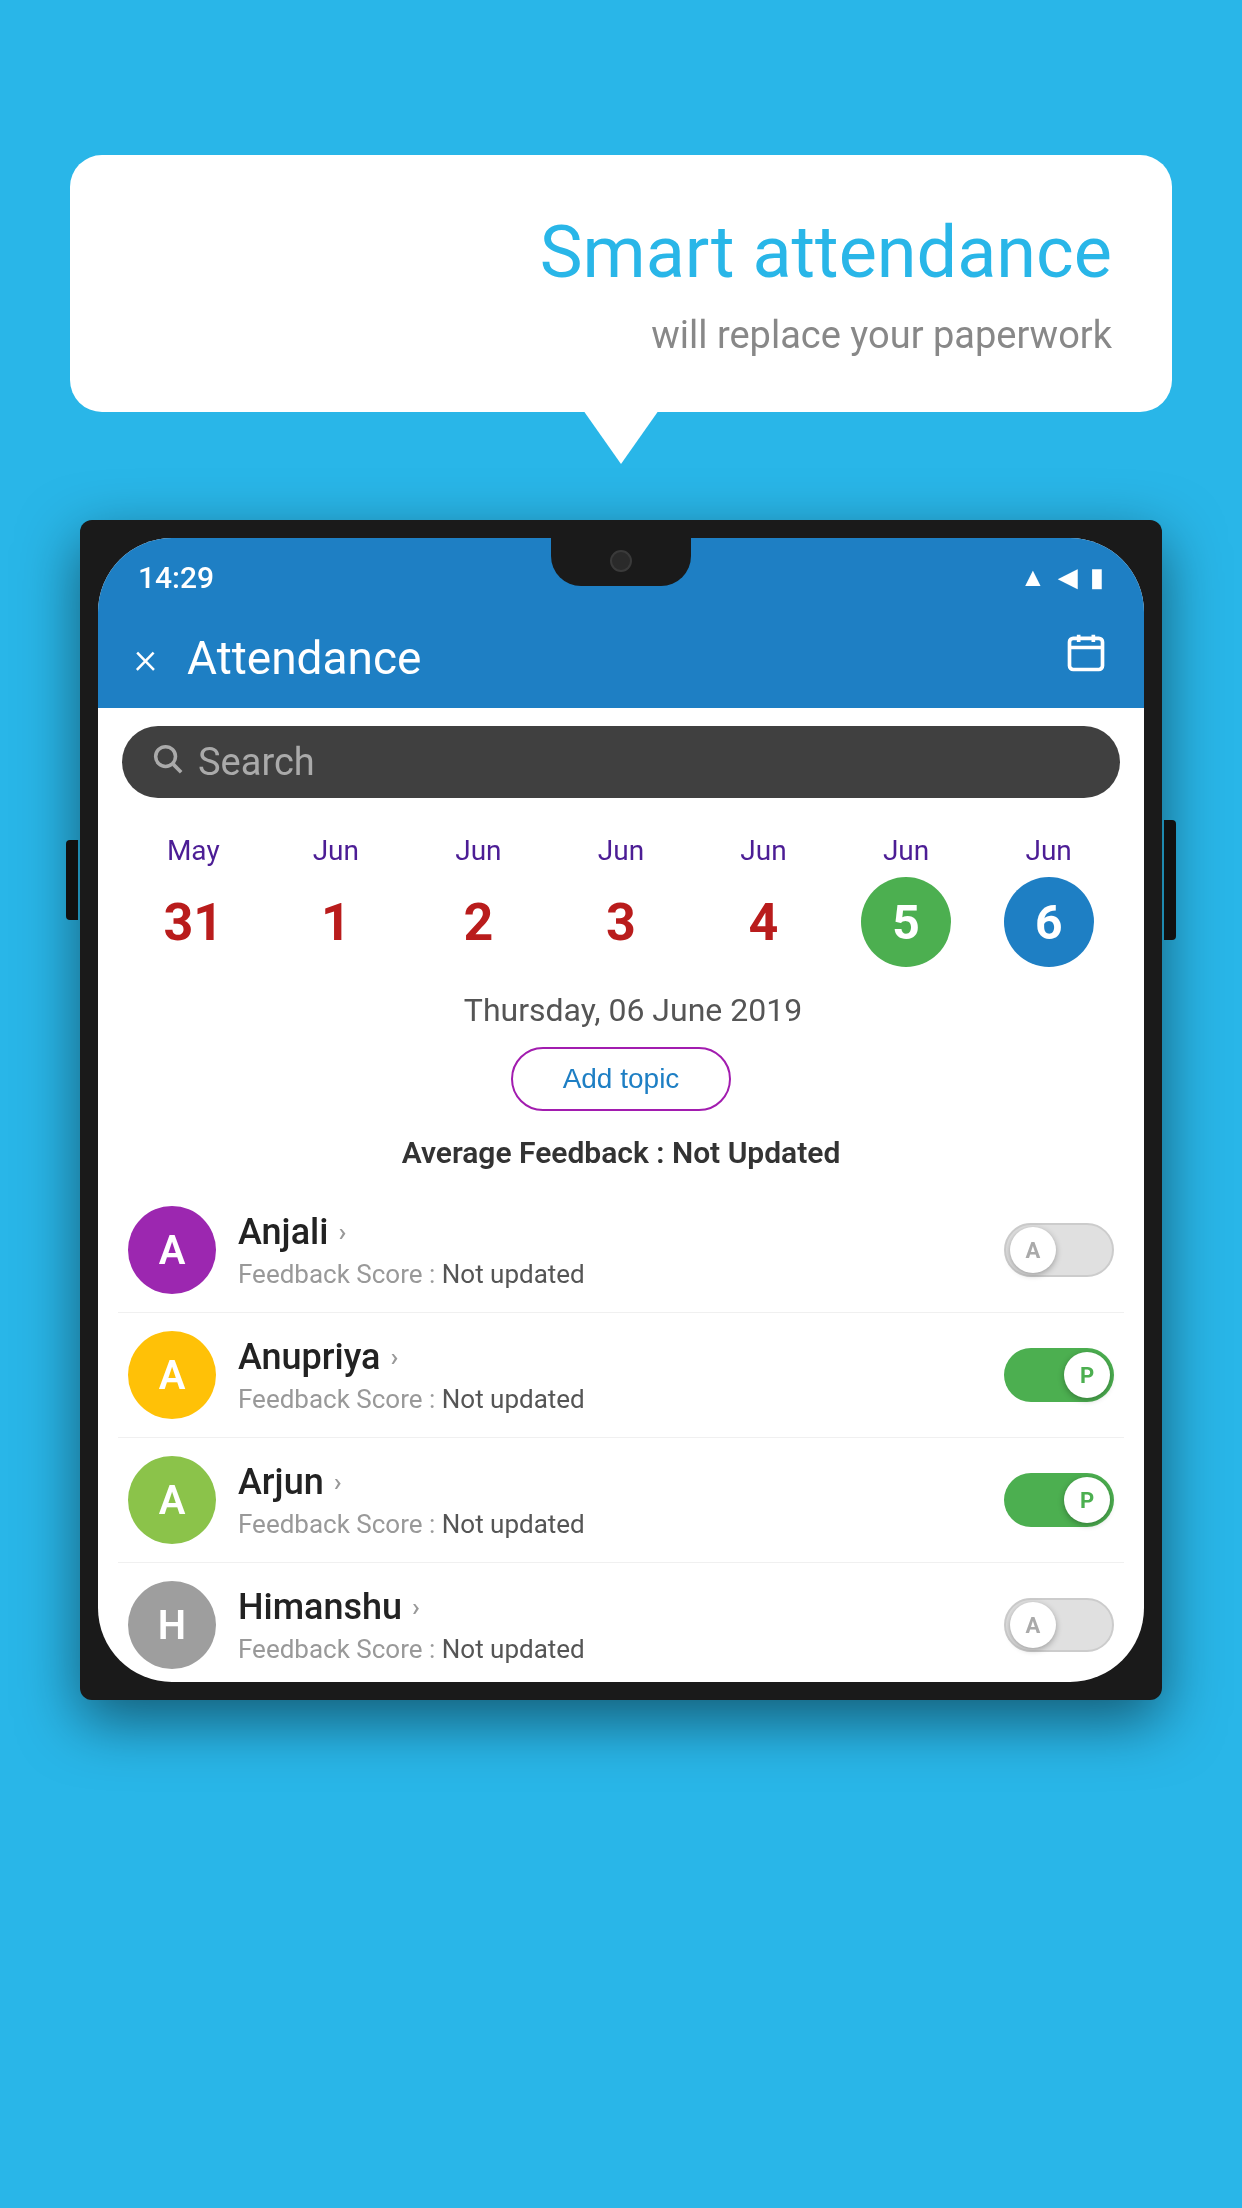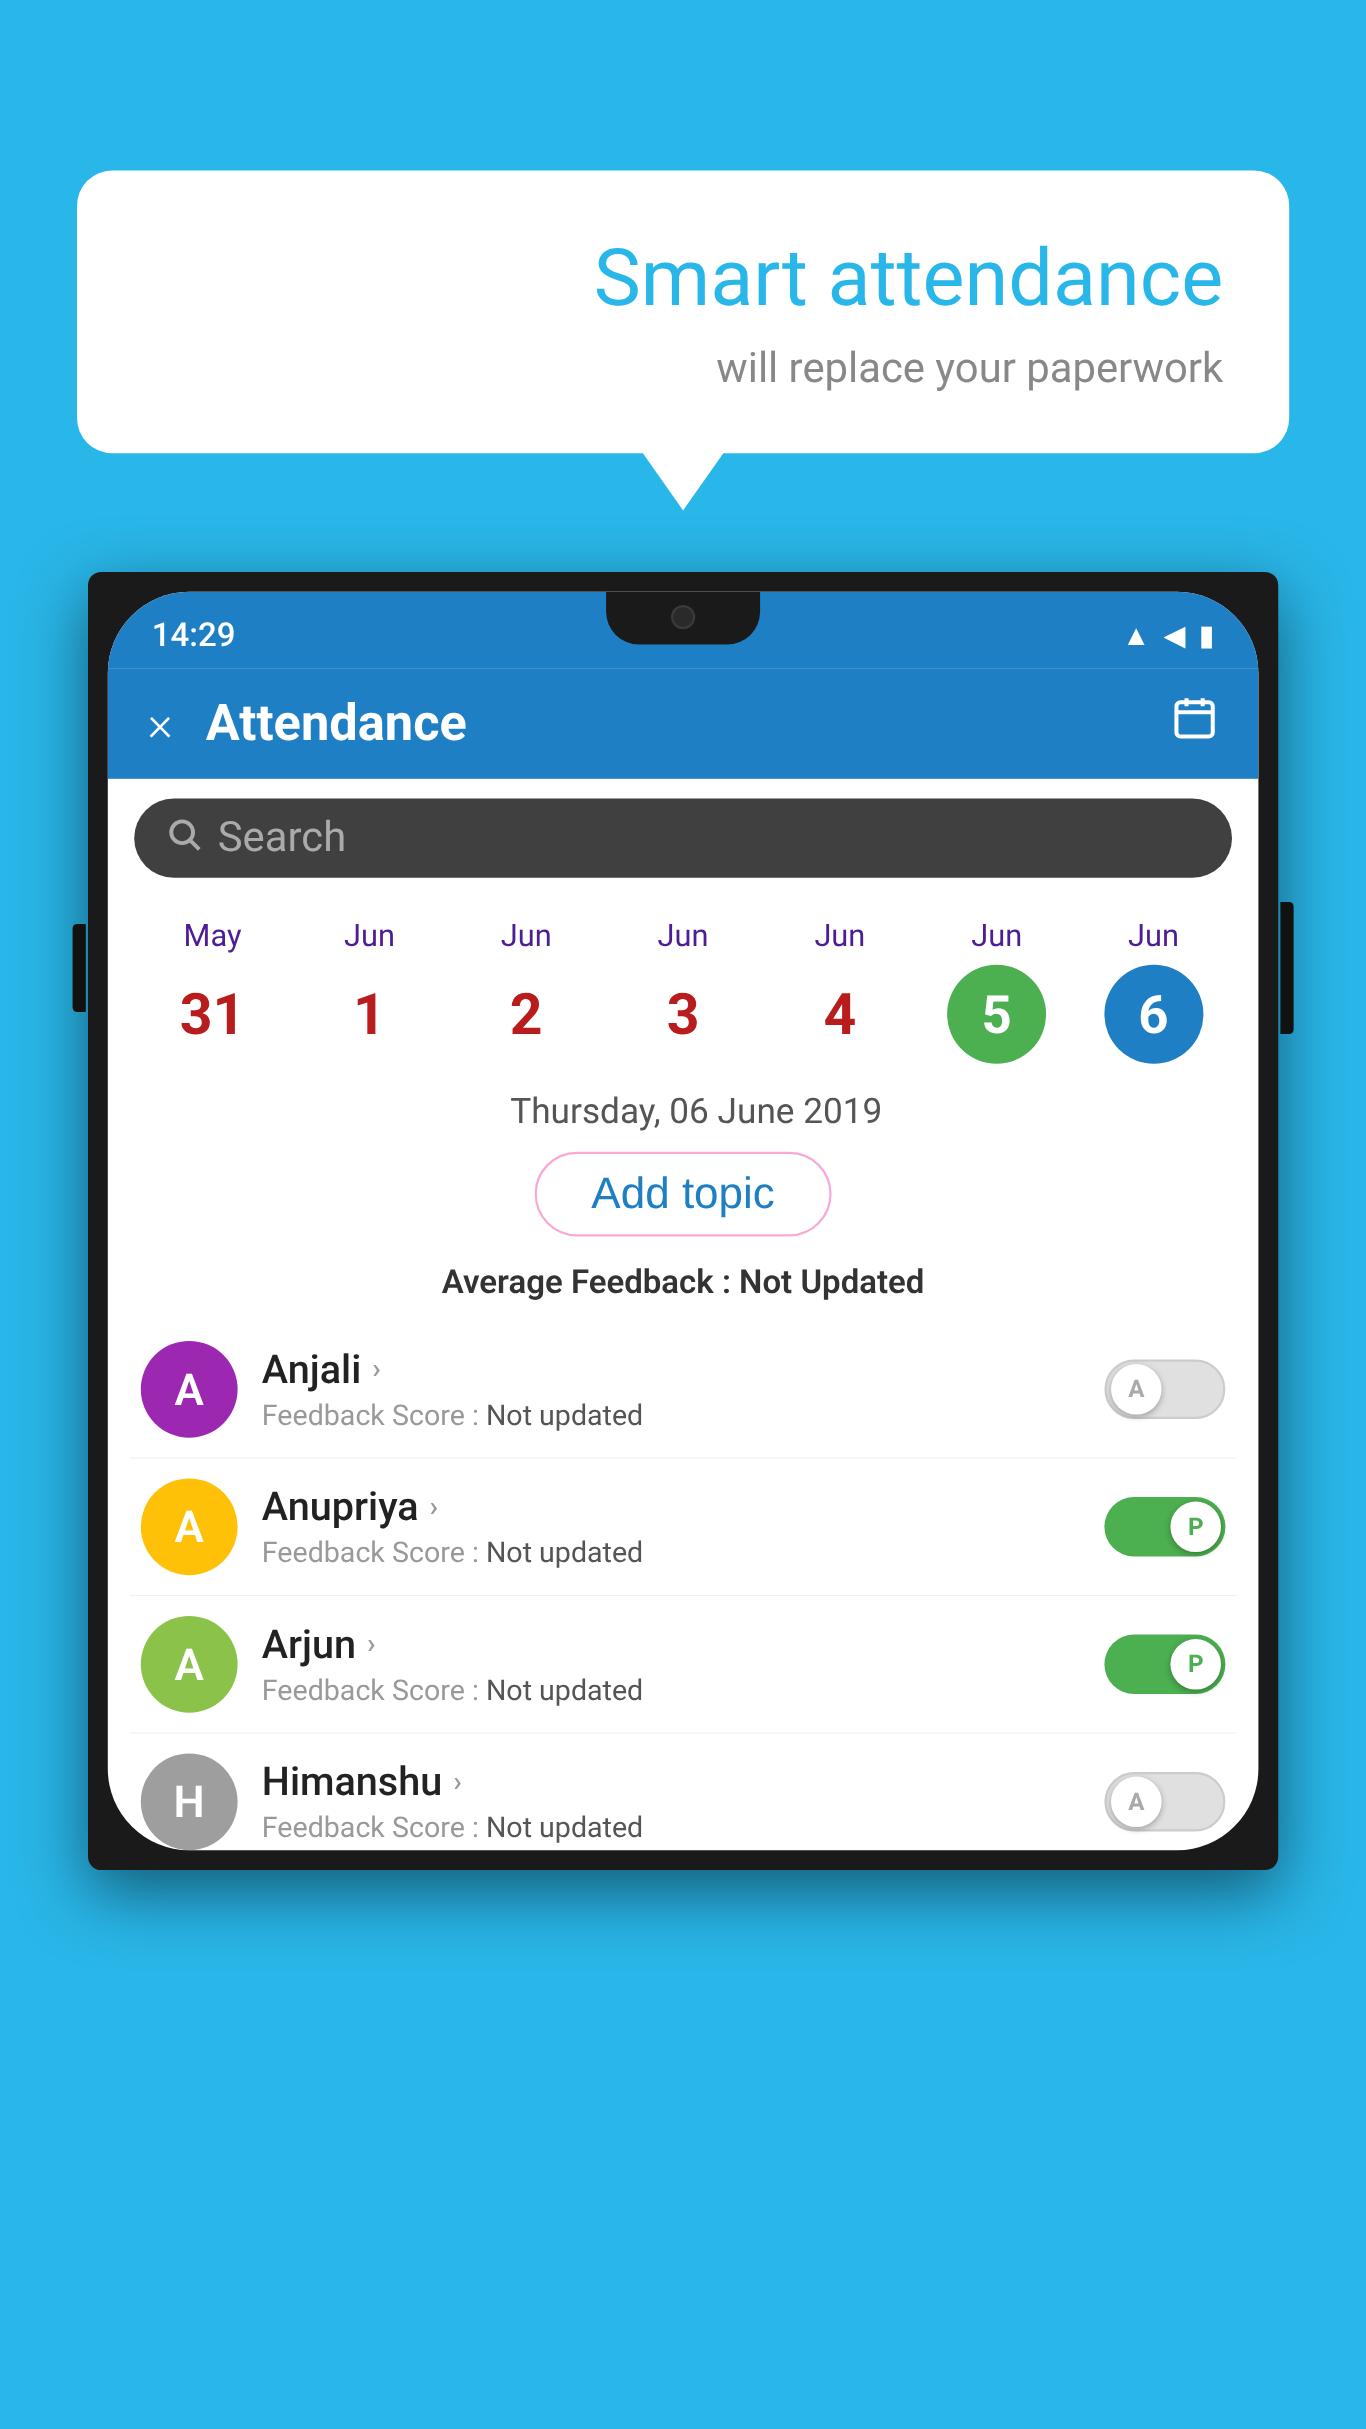--- a/index.html
+++ b/index.html
@@ -136,21 +136,21 @@
     }
     .header-close {
       color: white;
       font-size: 44px;
       font-weight: 300;
       cursor: pointer;
     }
     .header-title {
       color: white;
       font-size: 46px;
-      font-weight: 700;
+      font-weight: 400;
       flex: 1;
     }
     .header-calendar {
       color: white;
       font-size: 40px;
     }
 
     
     .search-container {
       background: #404040;
@@ -217,25 +217,25 @@
       font-size: 32px;
       color: #555;
       margin: 24px 0 18px;
       padding-left: 24px;
     }
 
     
     .add-topic-btn {
       display: block;
       margin: 0 auto 24px;
-      border: 2px solid #f9a8d4;
+      border: 2px solid #a21caf;
       border-radius: 40px;
       padding: 14px 50px;
       color: #1e7fc4;
-      font-size: 40px;
+      font-size: 28px;
       background: white;
       cursor: pointer;
       width: fit-content;
     }
 
     
     .avg-feedback {
       text-align: center;
       font-size: 30px;
       color: #888;

